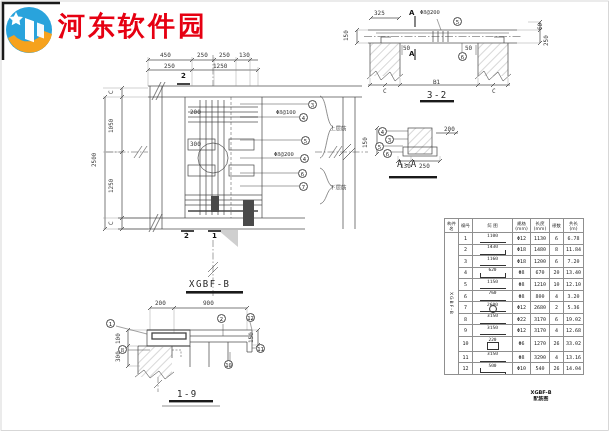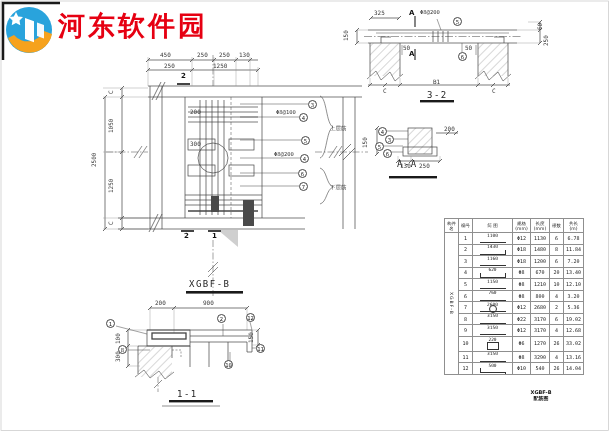--- a/index.html
+++ b/index.html
@@ -256,21 +256,21 @@
   <span class="dl" style="left:203px;top:300px">900</span>
   <span class="dl rot" style="left:121px;top:338px">100</span>
   <span class="dl rot" style="left:121px;top:356px">300</span>
   <span class="dl rot" style="left:254px;top:337px">150</span>
   <span class="co" style="left:106px;top:319px">1</span>
   <span class="co" style="left:217px;top:314px">2</span>
   <span class="co" style="left:246px;top:313px">12</span>
   <span class="co" style="left:118px;top:345px">8</span>
   <span class="co" style="left:224px;top:360px">10</span>
   <span class="co" style="left:256px;top:344px">11</span>
-  <span class="slabel" style="left:177px;top:390px">1-1</span>
+  <span class="slabel" style="left:177px;top:390px">1-9</span>
 
   <table class="rebar">
     <tbody>
         <tr>
       <th style="width:13px">构件名</th>
       <th style="width:13px">编号</th>
       <th style="width:39px">简 图</th>
       <th style="width:17px">规格
 (mm)</th>
       <th style="width:18px">长度

